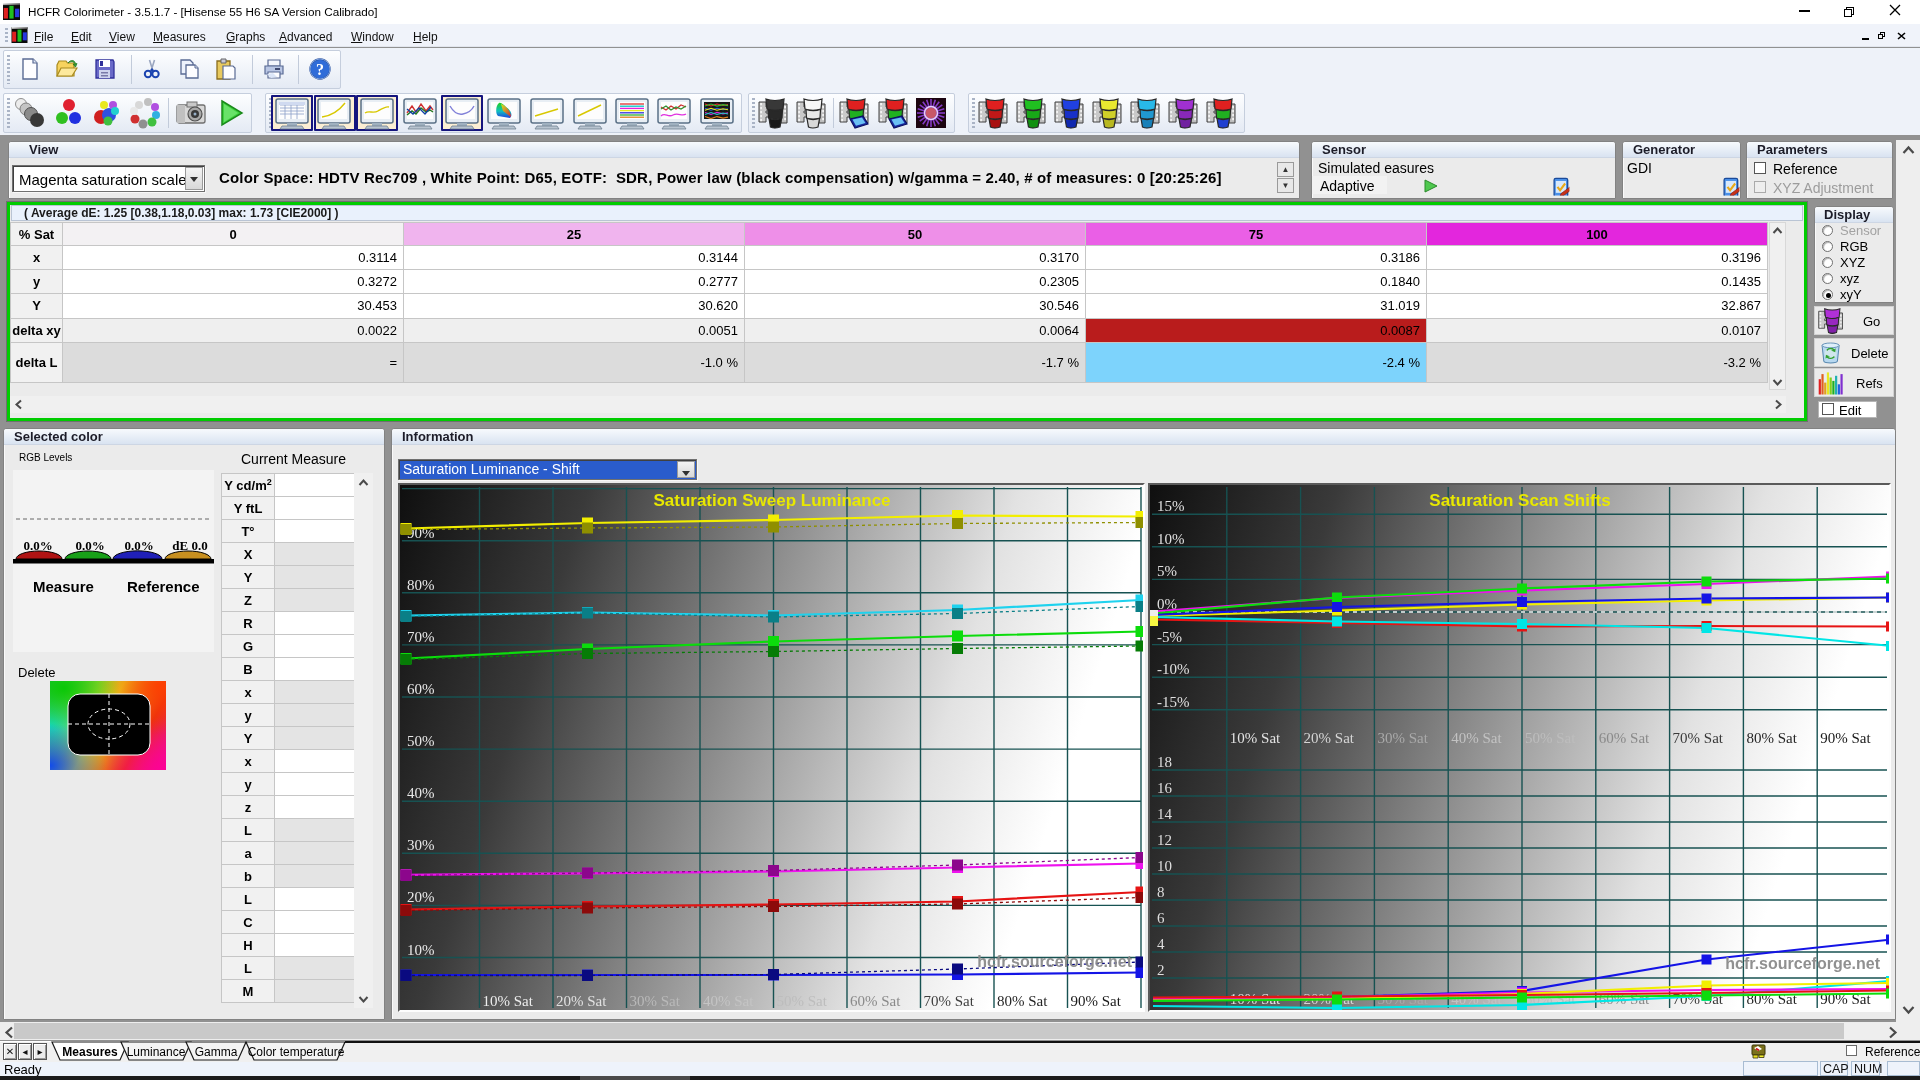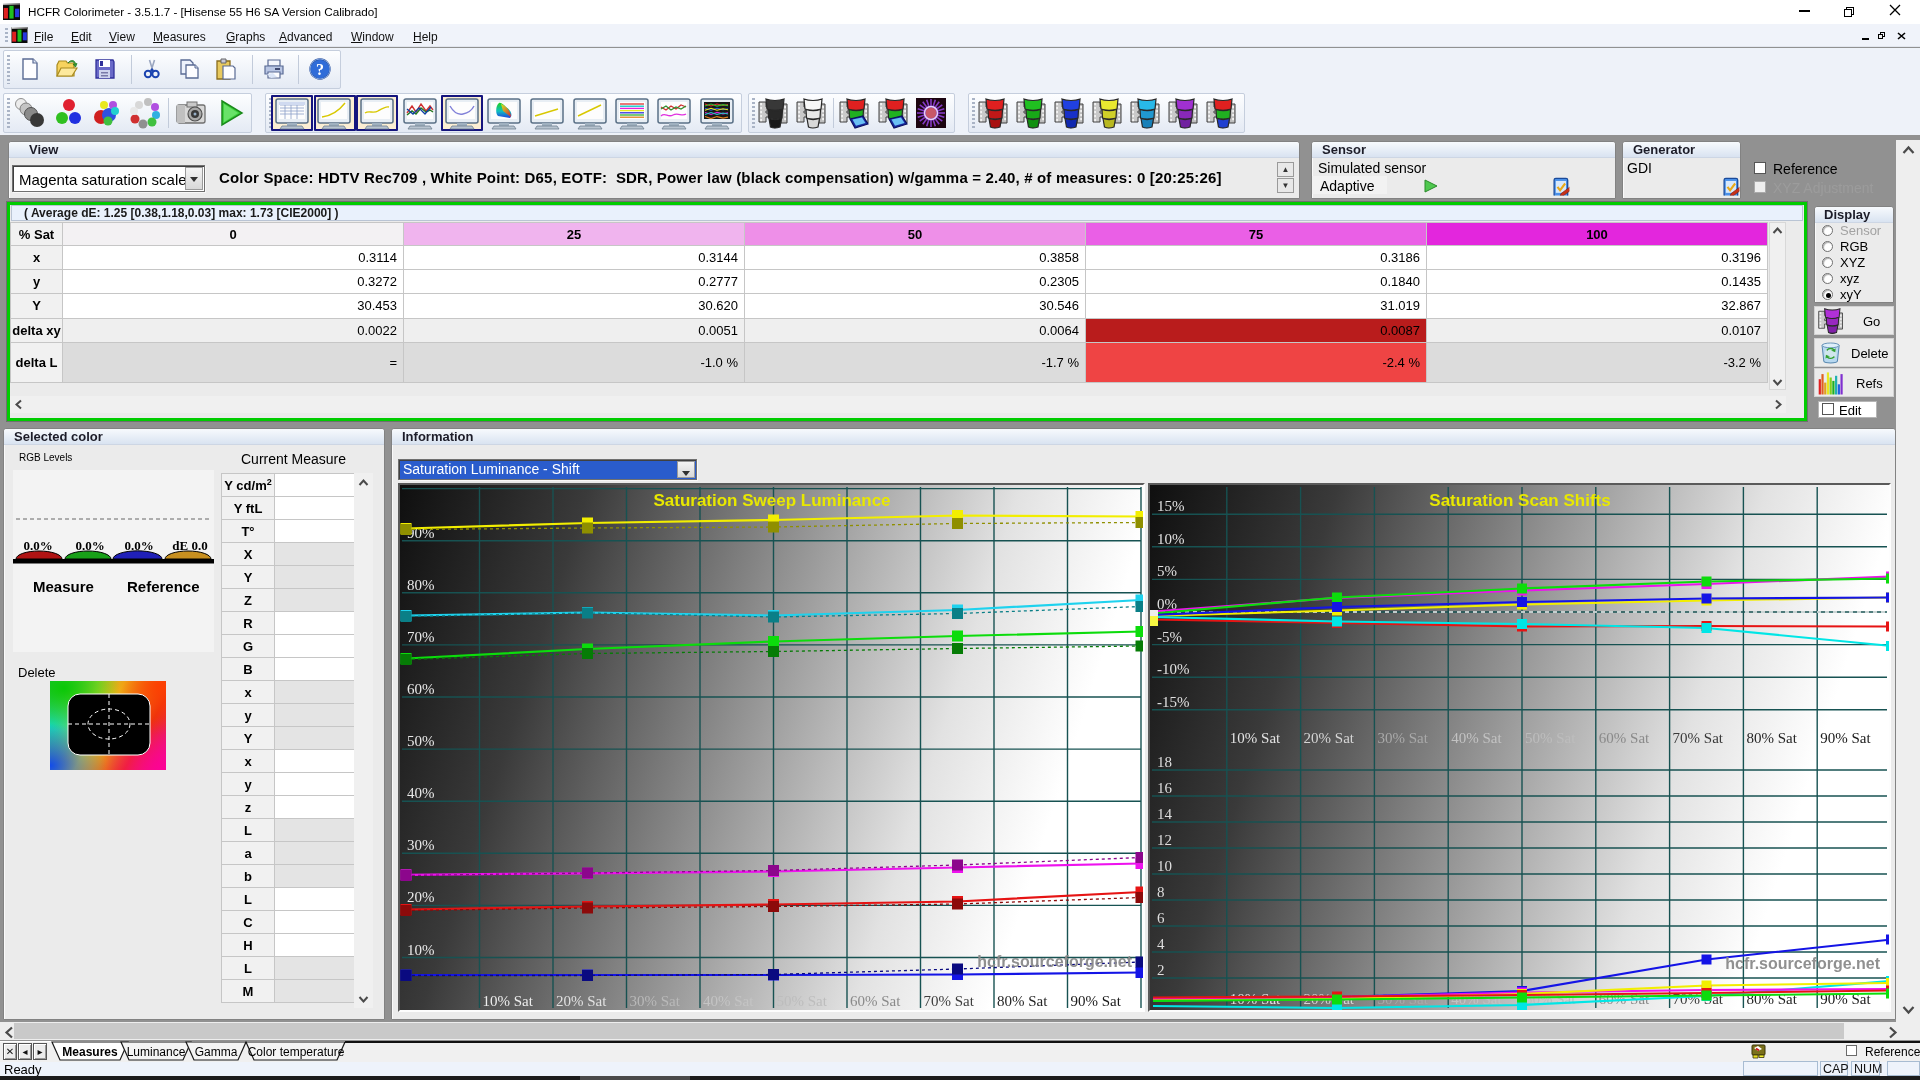--- a/index.html
+++ b/index.html
@@ -502,61 +502,64 @@
 <div class="panel" style="left:8px;top:141px;width:1292px;height:58px;">
       <div class="pcap" style="padding-left:20px;">View</div>
     </div>
 <div class="combo" style="left:12px;top:165px;width:193px;height:27px;">
       <div style="font-size:15px;padding:5px 0 0 6px;">Magenta saturation scale</div>
       <div class="cbtn"><span class="arrow-down" style="margin-top:7px;"></span></div>
     </div>
 <div class="abs" id="viewdesc" style="left:219px;top:169px;width:1050px;">Color Space: HDTV Rec709 , White Point: D65, EOTF:&nbsp; SDR, Power law (black compensation) w/gamma = 2.40, # of measures: 0 [20:25:26]</div>
 <div class="abs" style="left:1277px;top:162px;width:17px;height:15px;background:#e8e8e8;border:1px solid #9a9a9a;text-align:center;font-size:8px;color:#333;line-height:13px;">▲</div>
 <div class="abs" style="left:1277px;top:178px;width:17px;height:15px;background:#e8e8e8;border:1px solid #9a9a9a;text-align:center;font-size:8px;color:#333;line-height:13px;">▼</div>
-<div class="panel" style="left:1311px;top:141px;width:305px;height:58px;"><div class="pcap">Sensor</div><div style="font-size:14px;padding:2px 0 0 6px;">Simulated sensor</div><div style="font-size:14px;padding:2px 0 0 8px;background:#f2f2f2;width:75px;display:inline-block;">Adaptive</div></div>
+<div class="panel" style="left:1311px;top:141px;width:305px;height:58px;"><div class="pcap">Sensor</div><div style="font-size:14px;padding:2px 0 0 6px;">Simulated easures</div><div style="font-size:14px;padding:2px 0 0 8px;background:#f2f2f2;width:75px;display:inline-block;">Adaptive</div></div>
 <svg class="abs" style="left:1424px;top:179px;" width="14" height="14">
       <path d="M1 1l12 6L1 13z" fill="#4fc84f" stroke="#2a8a2a"></path>
     </svg>
 <div class="abs" style="left:1549px;top:175px;transform:scale(0.85);transform-origin:0 0;"><svg width="24" height="24" viewBox="0 0 24 24" style="" xmlns="http://www.w3.org/2000/svg">
         <rect x="6" y="4" width="16" height="22" rx="2" fill="#4a90e8" stroke="#1a4a9a" stroke-width="1.5"></rect>
         <rect x="8" y="7" width="12" height="14" fill="#d8e8fa"></rect>
         <path d="M10 14l3 4 6-8" stroke="#e8a818" stroke-width="2.5" fill="none"></path>
         <path d="M14 22l12-9 2 3-12 9-3 .5z" fill="#c83018" stroke="#802010" stroke-width="0.8"></path>
       </svg></div>
 <div class="panel" style="left:1622px;top:141px;width:119px;height:58px;">
       <div class="pcap">Generator</div>
       <div style="font-size:14px;padding:2px 0 0 4px;">GDI</div>
     </div>
 <div class="abs" style="left:1719px;top:175px;transform:scale(0.85);transform-origin:0 0;"><svg width="24" height="24" viewBox="0 0 24 24" style="" xmlns="http://www.w3.org/2000/svg">
         <rect x="6" y="4" width="16" height="22" rx="2" fill="#4a90e8" stroke="#1a4a9a" stroke-width="1.5"></rect>
         <rect x="8" y="7" width="12" height="14" fill="#d8e8fa"></rect>
         <path d="M10 14l3 4 6-8" stroke="#e8a818" stroke-width="2.5" fill="none"></path>
         <path d="M14 22l12-9 2 3-12 9-3 .5z" fill="#c83018" stroke="#802010" stroke-width="0.8"></path>
       </svg></div>
+<div class="panel" style="left:1746px;top:141px;width:147px;height:58px;">
+      <div class="pcap">Parameters</div>
+    </div>
 <div class="abs" style="left:1754px;top:162px;width:12px;height:12px;background:#fff;border:1px solid #555;"></div>
 <div class="abs" style="left:1773px;top:161px;font-size:14px;">Reference</div>
 <div class="abs" style="left:1754px;top:181px;width:12px;height:12px;background:#eee;border:1px solid #aaa;"></div>
 <div class="abs" style="left:1773px;top:180px;font-size:14px;color:#9c9c9c;">XYZ Adjustment</div>
 <div class="abs" style="left:6px;top:201px;width:1802px;height:221px;background:#ebebeb;border:1px solid #6f6f6f;outline:3px solid #00cc00;outline-offset:-4px;"></div>
 <div class="abs" style="left:11px;top:205px;width:1792px;height:16px;background:#e9f1fc;border:1px solid #b9c4d4;font-size:12px;font-weight:bold;color:#1a1a1a;line-height:15px;padding-left:12px;">( Average dE: 1.25 [0.38,1.18,0.03] max: 1.73 [CIE2000] )</div>
 <table class="meas abs" style="left:10px;top:222px;width:1758px;">
       <tbody>
         <tr style="height:22px;">
           <td class="lbl" style="width:52px;">% Sat</td>
           <td class="lbl" style="width:341px;background:#f3f1f3;">0</td>
           <td class="lbl" style="width:341px;background:#f0b4ee;">25</td>
           <td class="lbl" style="width:341px;background:#ee8fe8;">50</td>
           <td class="lbl" style="width:341px;background:#ea5fe6;">75</td>
           <td class="lbl" style="width:341px;background:#e326dd;">100</td>
         </tr>
         <tr style="height:24.2px;">
           <td class="lbl">x</td>
           <td style="background:#ffffff;">0.3114</td>
           <td style="background:#ffffff;">0.3144</td>
-          <td style="background:#ffffff;">0.3858</td>
+          <td style="background:#ffffff;">0.3170</td>
           <td style="background:#ffffff;">0.3186</td>
           <td style="background:#ffffff;">0.3196</td>
         </tr>
         <tr style="height:24.2px;">
           <td class="lbl">y</td>
           <td style="background:#ffffff;">0.3272</td>
           <td style="background:#ffffff;">0.2777</td>
           <td style="background:#ffffff;">0.2305</td>
           <td style="background:#ffffff;">0.1840</td>
           <td style="background:#ffffff;">0.1435</td>
@@ -575,21 +578,21 @@
           <td style="background:#efefef;">0.0051</td>
           <td style="background:#efefef;">0.0064</td>
           <td style="background:#b91c1c;">0.0087</td>
           <td style="background:#efefef;">0.0107</td>
         </tr>
         <tr style="height:40px;">
           <td class="lbl">delta L</td>
           <td style="background:#dcdcdc;">=</td>
           <td style="background:#dcdcdc;">-1.0 %</td>
           <td style="background:#dcdcdc;">-1.7 %</td>
-          <td style="background:#ef4444;">-2.4 %</td>
+          <td style="background:#7dd3fc;">-2.4 %</td>
           <td style="background:#dcdcdc;">-3.2 %</td>
         </tr>
       </tbody>
     </table>
 <div class="sb" style="left:1769px;top:222px;width:17px;height:168px;border:1px solid #d8d8d8;"></div>
 <svg class="abs" style="left:1772px;top:226px;" width="11" height="9">
       <path d="M1.5 7 L5.5 2.5 L9.5 7" fill="none" stroke="#4a4a4a" stroke-width="2"></path>
     </svg>
 <svg class="abs" style="left:1772px;top:378px;" width="11" height="9">
       <path d="M1.5 2 L5.5 6.5 L9.5 2" fill="none" stroke="#4a4a4a" stroke-width="2"></path>

